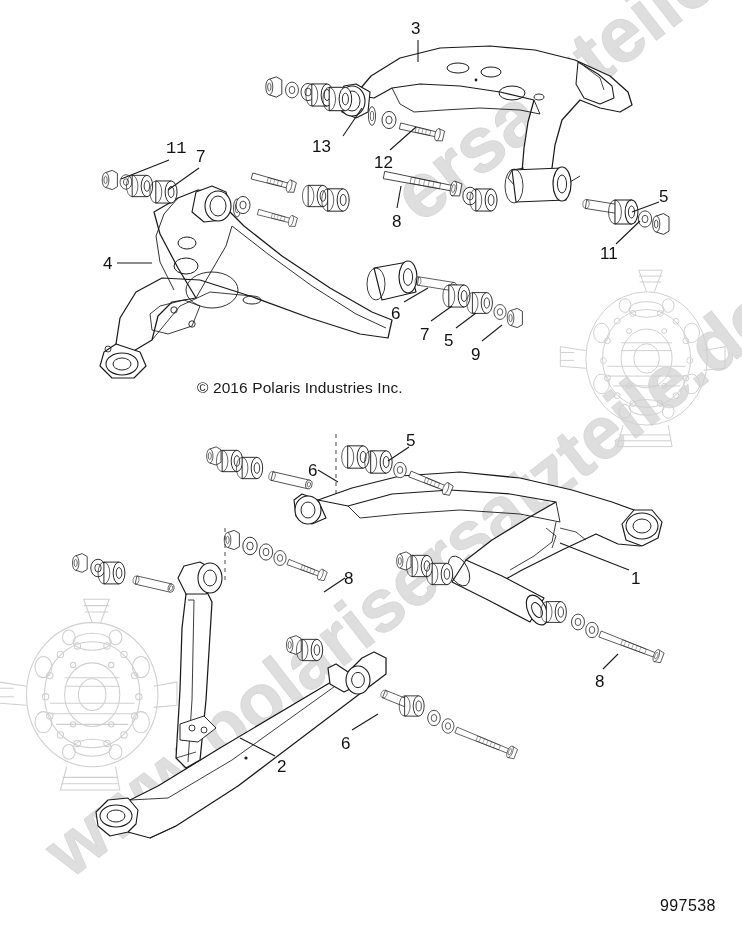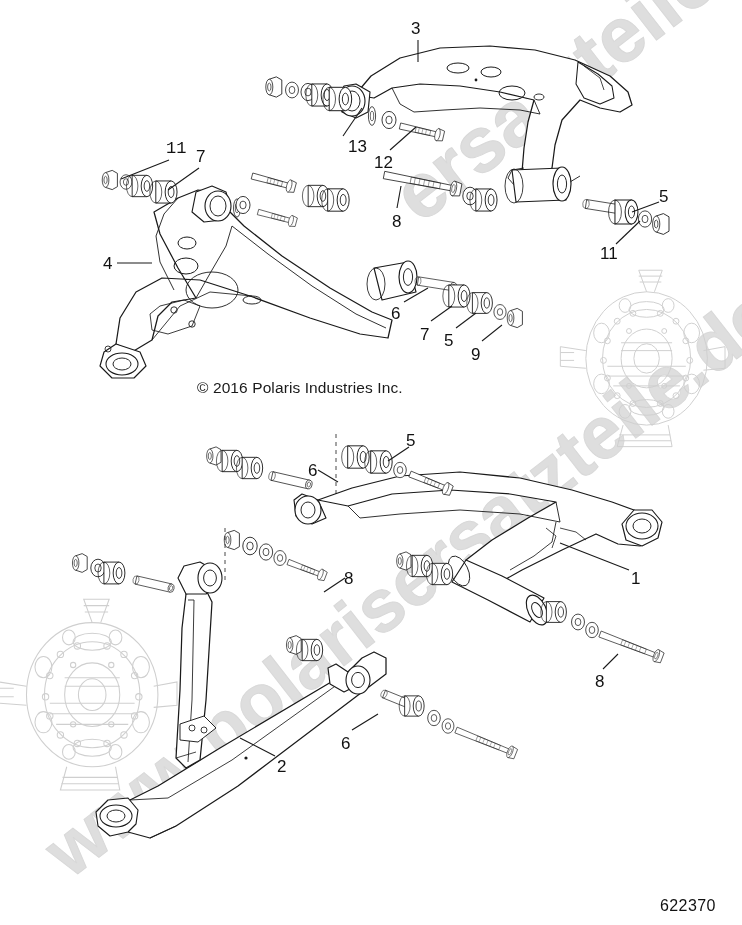--- a/index.html
+++ b/index.html
@@ -526,36 +526,36 @@
         <polyline points="603,669 618,654"></polyline>
         <polyline points="275,756 240,738"></polyline>
         <polyline points="352,730 378,714"></polyline>
       </g>
   </svg>
 
   <div id="callout-layer">
       <div class="callout" style="left: 411px; top: 20px;">3</div>
       <div class="callout" style="left: 166px; top: 140px; font-family: Liberation Mono, monospace;">11</div>
       <div class="callout" style="left: 196px; top: 148px;">7</div>
-      <div class="callout" style="left: 348px; top: 138px;">13</div>
+      <div class="callout" style="left: 312px; top: 138px;">13</div>
       <div class="callout" style="left: 374px; top: 154px;">12</div>
       <div class="callout" style="left: 392px; top: 213px;">8</div>
       <div class="callout" style="left: 103px; top: 255px;">4</div>
       <div class="callout" style="left: 659px; top: 188px;">5</div>
       <div class="callout" style="left: 600px; top: 245px;">11</div>
       <div class="callout" style="left: 391px; top: 305px;">6</div>
       <div class="callout" style="left: 420px; top: 326px;">7</div>
       <div class="callout" style="left: 444px; top: 332px;">5</div>
       <div class="callout" style="left: 471px; top: 346px;">9</div>
       <div class="callout" style="left: 406px; top: 432px;">5</div>
       <div class="callout" style="left: 308px; top: 462px;">6</div>
       <div class="callout" style="left: 344px; top: 570px;">8</div>
       <div class="callout" style="left: 631px; top: 570px;">1</div>
       <div class="callout" style="left: 595px; top: 673px;">8</div>
       <div class="callout" style="left: 277px; top: 758px;">2</div>
       <div class="callout" style="left: 341px; top: 735px;">6</div>
     </div>
 
   <div id="copyright">© 2016 Polaris Industries Inc.</div>
 
-  <div id="sheet-number">622370</div>
+  <div id="sheet-number">997538</div>
 
 </div>
 
 </body></html>

